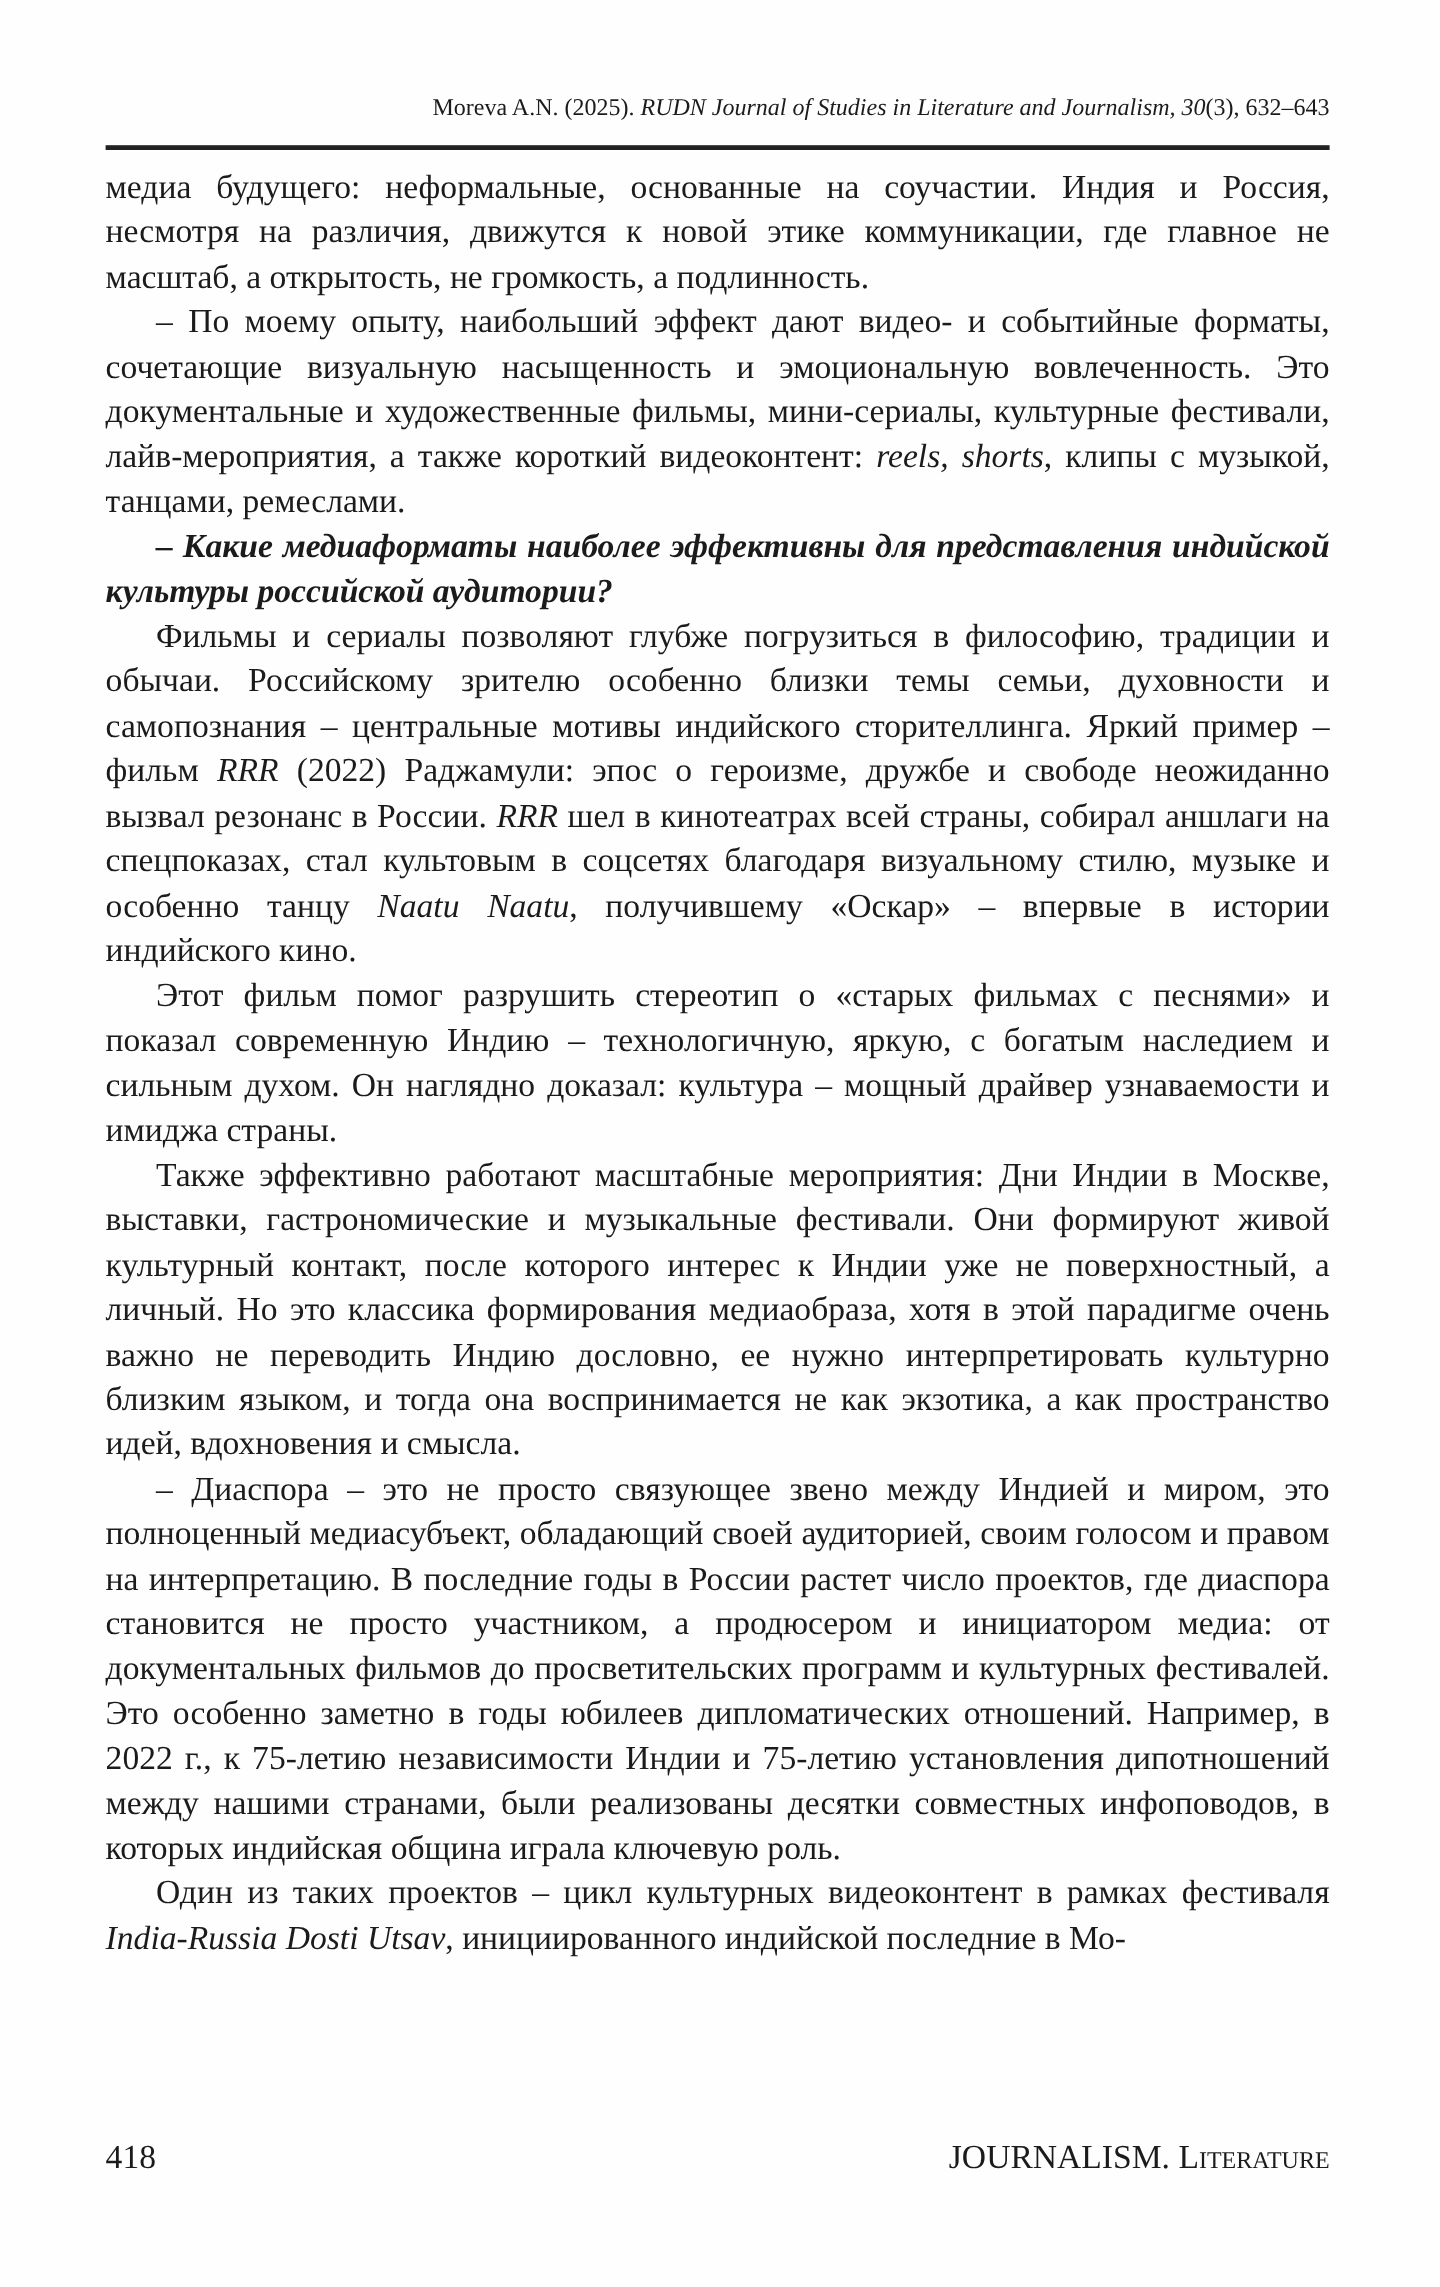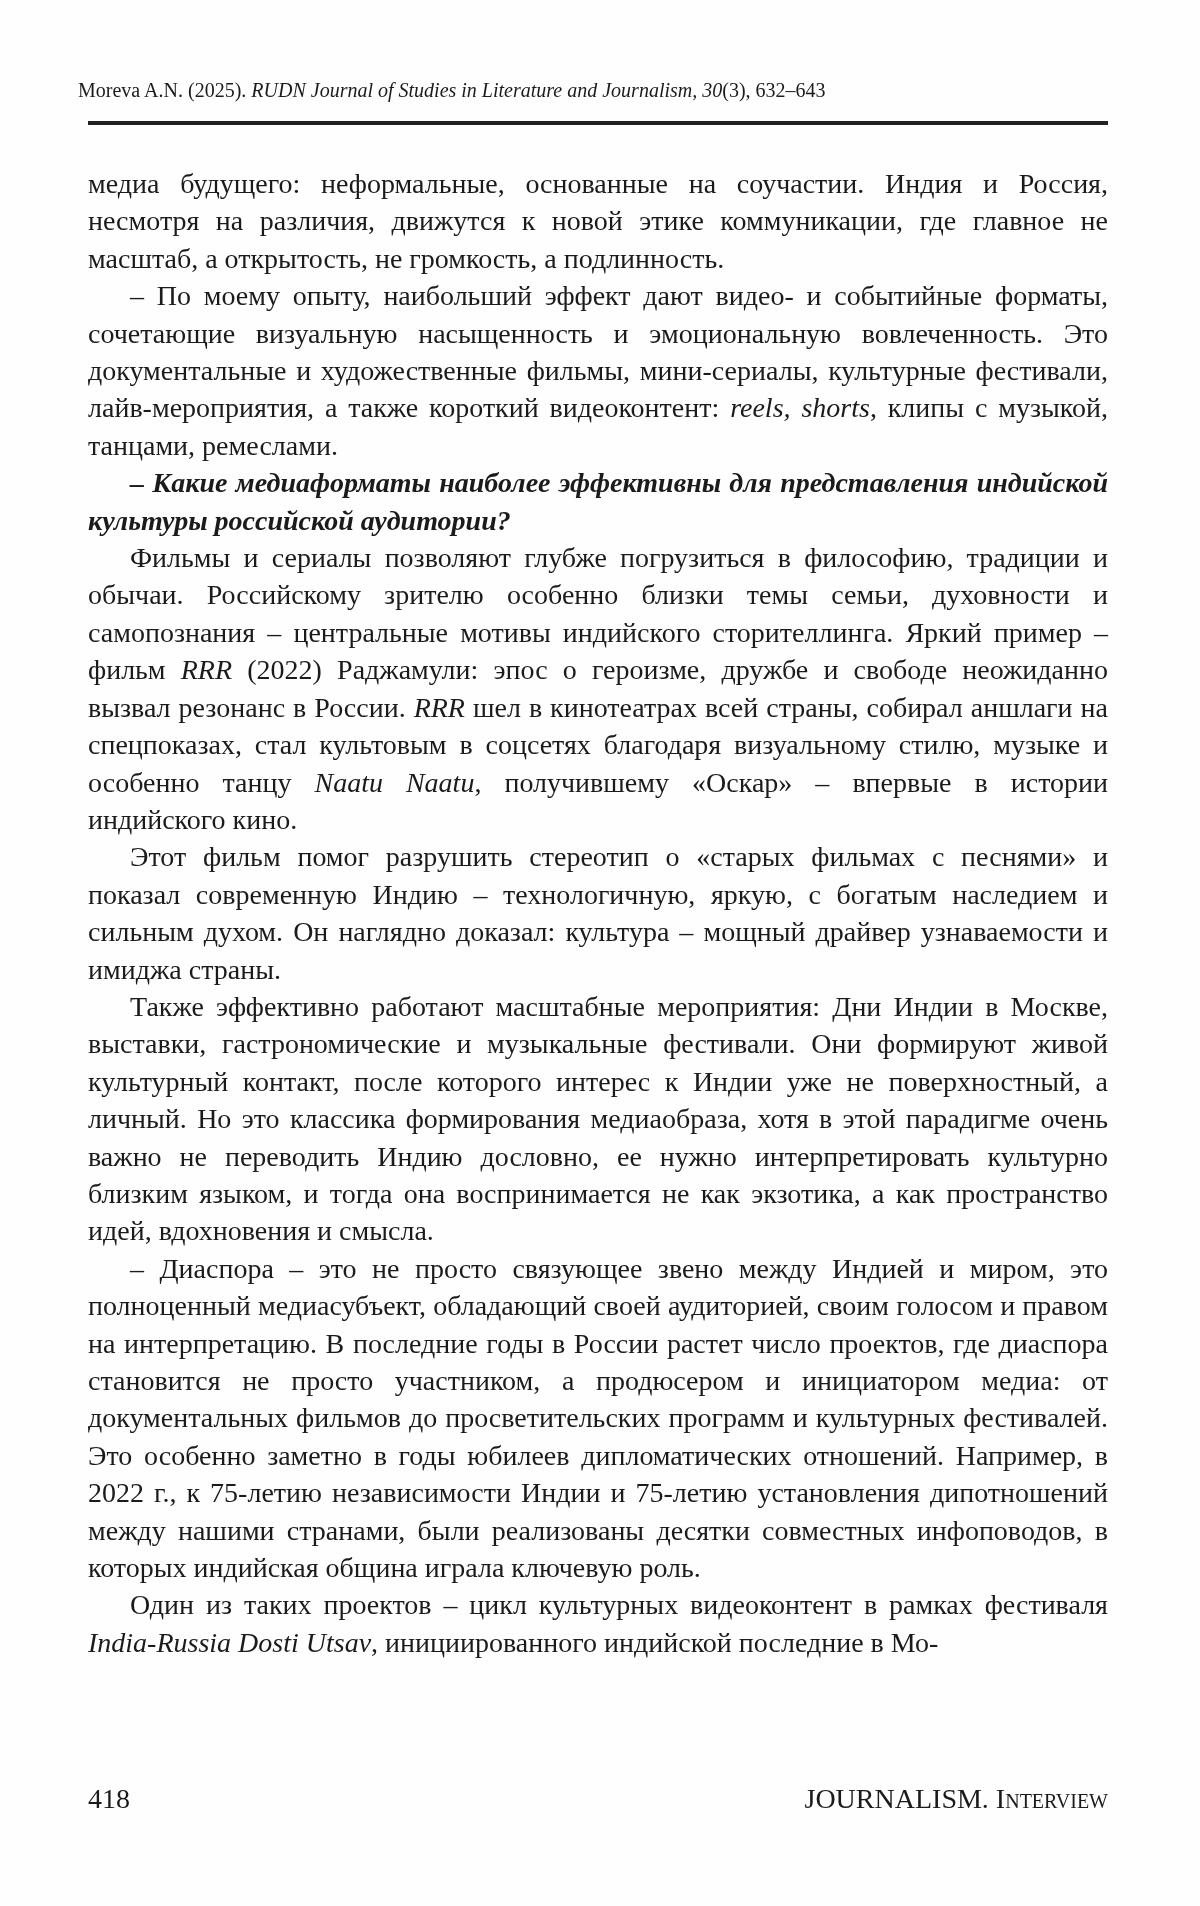--- a/index.html
+++ b/index.html
@@ -15,23 +15,23 @@
     color: #1b1b1b;
     overflow: hidden;
   }
   .page {
     position: absolute;
     inset: 0;
   }
   .running-head {
     position: absolute;
     top: 78px;
-    left: 78px;
+    left: 88px;
     width: 1020px;
-    text-align: left;
+    text-align: right;
     font-size: 20px;
     line-height: 24px;
     white-space: nowrap;
   }
   .italic { font-style: italic; }
   .head-rule {
     position: absolute;
     top: 121px;
     left: 88px;
     width: 1020px;
@@ -40,21 +40,20 @@
   }
   .body-text {
     position: absolute;
     top: 138px;
     left: 88px;
     width: 1020px;
     font-size: 28px;
     line-height: 37.4px;
     text-align: justify;
     hyphens: manual;
-    margin-top: 27px;
     -webkit-hyphens: manual;
   }
   p.para {
     margin: 0;
     padding: 0;
     text-indent: 42px;
   }
   p.para.no-indent { text-indent: 0; }
   p.para.question {
     font-weight: bold;
@@ -88,16 +87,16 @@
       <p class="para question"><span>– Какие медиаформаты наиболее эффективны для представления ин­дийской культуры российской аудитории?</span></p>
       <p class="para"><span>Фильмы и сериалы позволяют глубже погрузиться в философию, тради­ции и обычаи. Российскому зрителю особенно близки темы семьи, духовно­сти и самопознания – центральные мотивы индийского сторителлинга. Яркий пример – фильм </span><span class="italic">RRR</span><span> (2022) Раджамули: эпос о героизме, дружбе и свободе неожиданно вызвал резонанс в России. </span><span class="italic">RRR</span><span> шел в кинотеатрах всей страны, собирал аншлаги на спецпоказах, стал культовым в соцсетях благодаря визу­альному стилю, музыке и особенно танцу </span><span class="italic">Naatu Naatu</span><span>, получившему «Оскар» – впервые в истории индийского кино.</span></p>
       <p class="para"><span>Этот фильм помог разрушить стереотип о «старых фильмах с песнями» и показал современную Индию – технологичную, яркую, с богатым насле­дием и сильным духом. Он наглядно доказал: культура – мощный драйвер узнаваемости и имиджа страны.</span></p>
       <p class="para"><span>Также эффективно работают масштабные мероприятия: Дни Индии в Мо­скве, выставки, гастрономические и музыкальные фестивали. Они формиру­ют живой культурный контакт, после которого интерес к Индии уже не по­верхностный, а личный. Но это классика формирования медиаобраза, хотя в этой парадигме очень важно не переводить Индию дословно, ее нужно ин­терпретировать культурно близким языком, и тогда она воспринимается не как экзотика, а как пространство идей, вдохновения и смысла.</span></p>
       <p class="para"><span>– Диаспора – это не просто связующее звено между Индией и миром, это полноценный медиасубъект, обладающий своей аудиторией, своим голосом и правом на интерпретацию. В последние годы в России растет число проек­тов, где диаспора становится не просто участником, а продюсером и инициа­тором медиа: от документальных фильмов до просветительских программ и культурных фестивалей. Это особенно заметно в годы юбилеев дипломатиче­ских отношений. Например, в 2022 г., к 75-летию независимости Индии и 75-ле­тию установления дипотношений между нашими странами, были реализованы десятки совместных инфоповодов, в которых индийская община играла клю­чевую роль.</span></p>
       <p class="para"><span>Один из таких проектов – цикл культурных видеоконтент в рамках фести­валя </span><span class="italic">India-Russia Dosti Utsav</span><span>, инициированного индийской последние в Мо-</span></p>
     </div>
 
   <div class="footer">
     <span class="page-num">418</span>
-    <span class="section"><span>JOURNALISM. </span><span class="smallcaps">Interview</span></span>
+    <span class="section"><span>JOURNALISM. </span><span class="smallcaps">Literature</span></span>
   </div>
 
 </div>
 
 </body></html>

